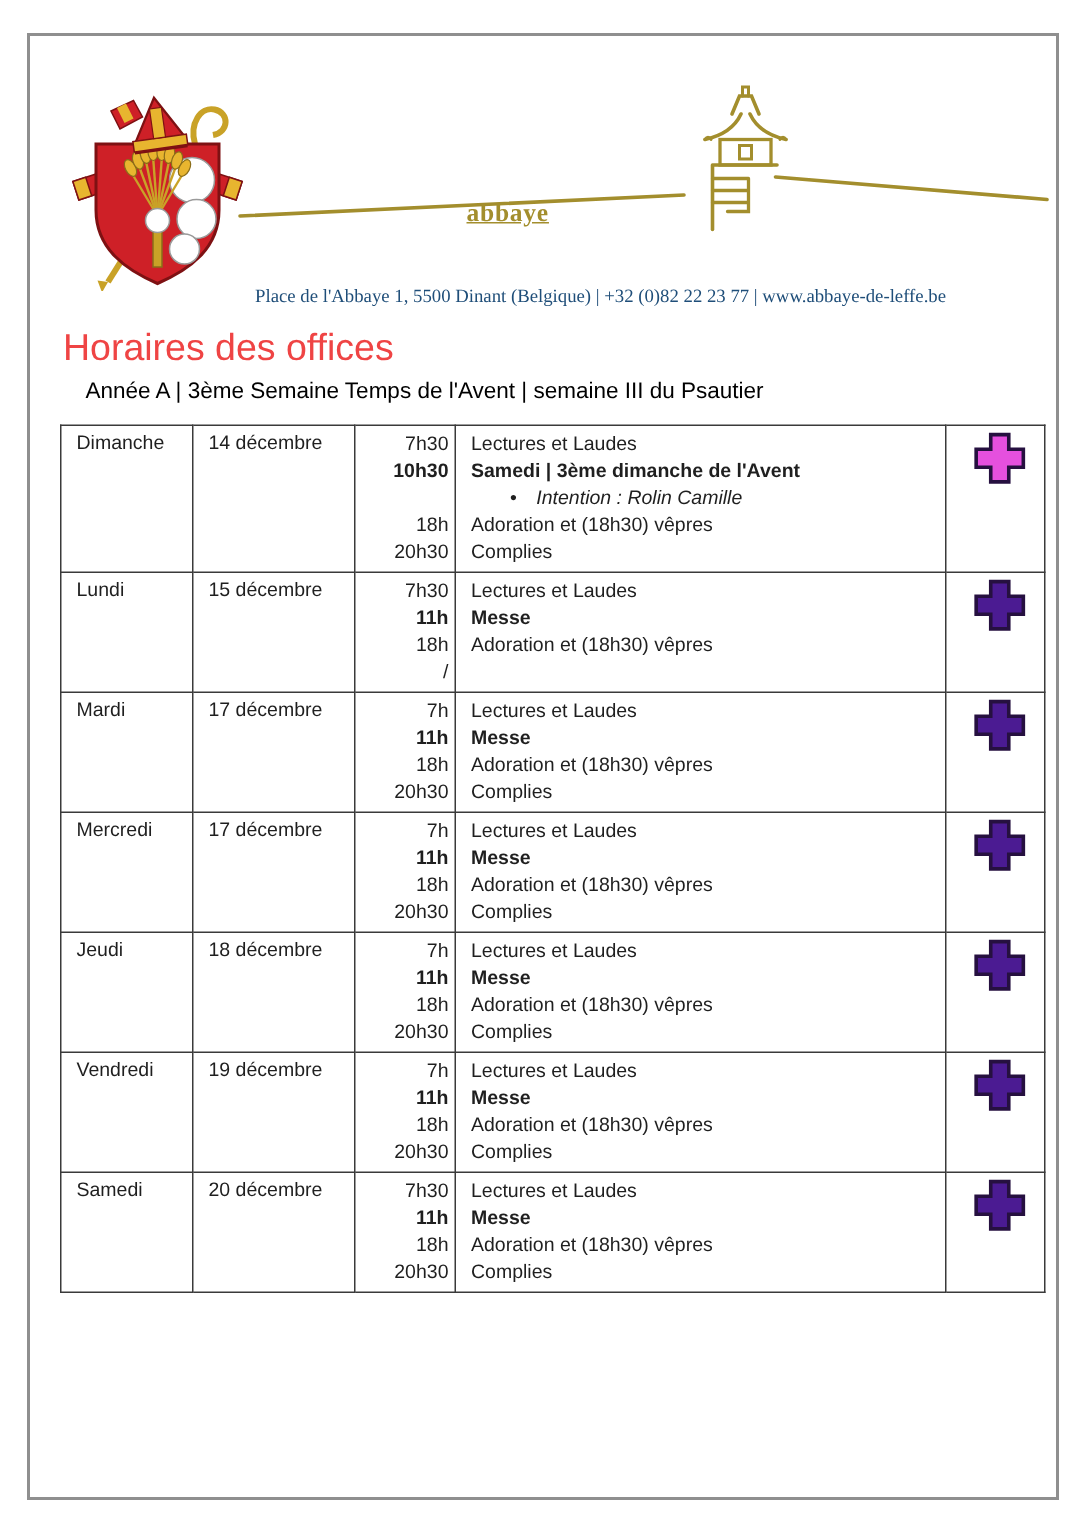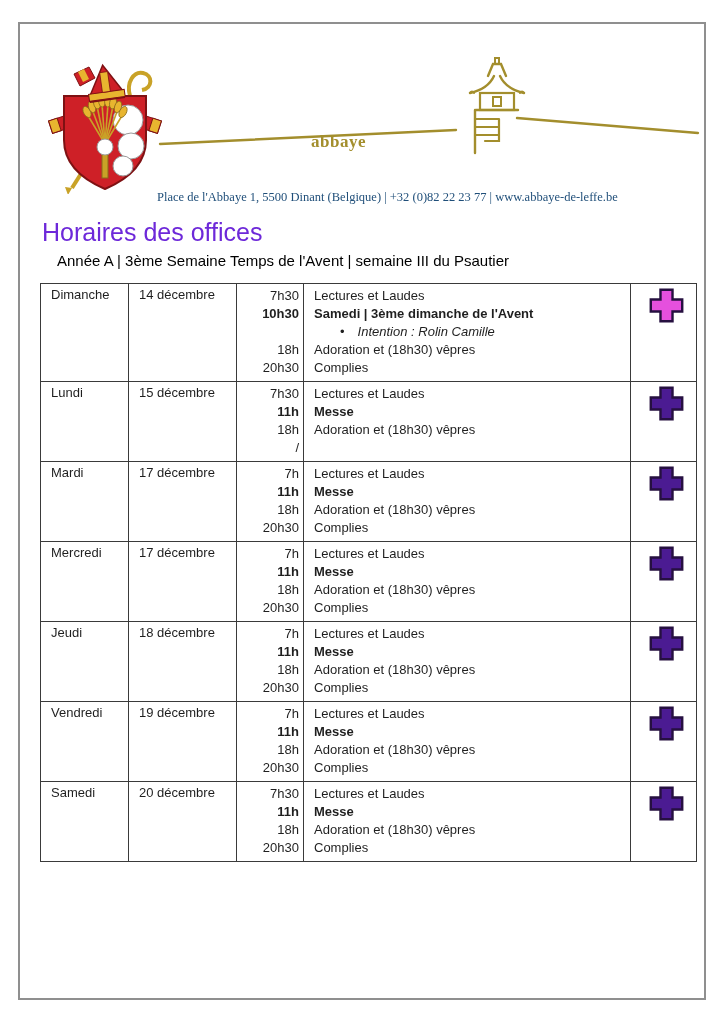--- a/index.html
+++ b/index.html
@@ -5,24 +5,24 @@
   html,body{margin:0;padding:0;}
   body{
     width:724px;height:1024px;position:relative;background:#ffffff;
     font-family:"Liberation Sans",sans-serif;overflow:hidden;
     -webkit-font-smoothing:antialiased;
   }
   .frame{position:absolute;left:18px;top:22px;width:684px;height:974px;border:2px solid #8f8f8f;}
   .coat{position:absolute;left:44px;top:52px;}
   .headerdeco{position:absolute;left:158px;top:52px;}
   .brand{position:absolute;left:283px;top:134px;color:var(--gold);}
-  .brand-small{display:block;margin-left:28px;font:700 17px "Liberation Serif",serif;line-height:16px;letter-spacing:.5px;}
+  .brand-small{display:block;margin-left:28px;font:700 17px "Liberation Serif",serif;line-height:16px;letter-spacing:.5px;text-decoration:underline;}
   .brand-name{display:block;font:400 30px "Liberation Serif",serif;line-height:30px;letter-spacing:1px;white-space:nowrap;}
-  .address{position:absolute;left:157px;top:190px;font:400 12.5px "Liberation Serif",serif;color:var(--blue);white-space:nowrap;}
-  .title{position:absolute;left:42px;top:218px;font-size:25px;color:#6d28d9;}
+  .address{position:absolute;left:170px;top:190px;font:400 12.5px "Liberation Serif",serif;color:var(--blue);white-space:nowrap;}
+  .title{position:absolute;left:42px;top:218px;font-size:25px;color:#ef4444;}
   .subtitle{position:absolute;left:57px;top:252px;font-size:15px;color:#000000;}
   table.sched{
     position:absolute;left:40px;top:283px;width:656px;
     border-collapse:collapse;table-layout:fixed;
     font-size:13px;color:#1f1f1f;
   }
   table.sched td{border:1px solid #3a3a3a;vertical-align:top;padding:3px 4px 4px 10px;}
   td.date-cell{padding-left:12px;}
   td.times-cell{padding-left:8px;text-align:right;}
   td.cross-cell{vertical-align:middle;text-align:center;padding:0;}

